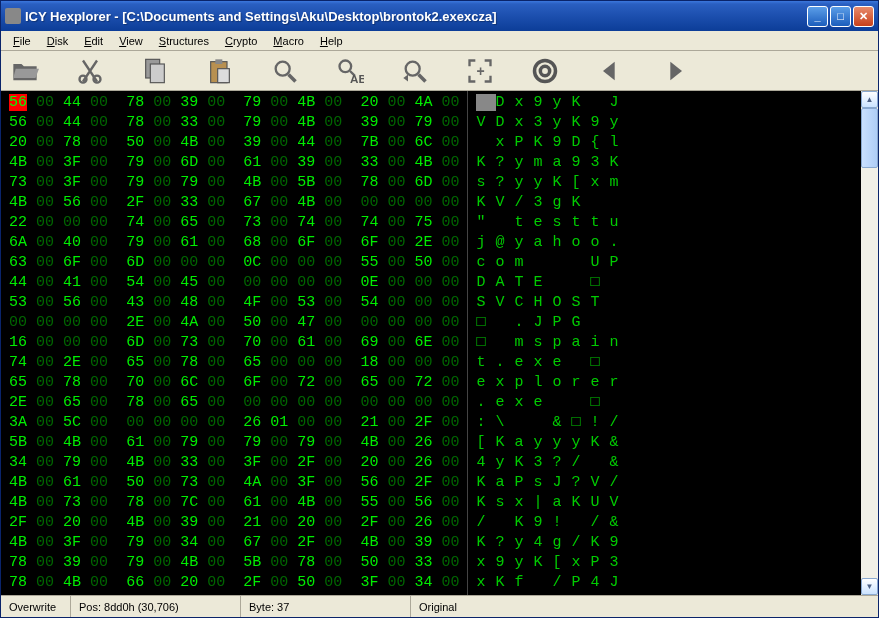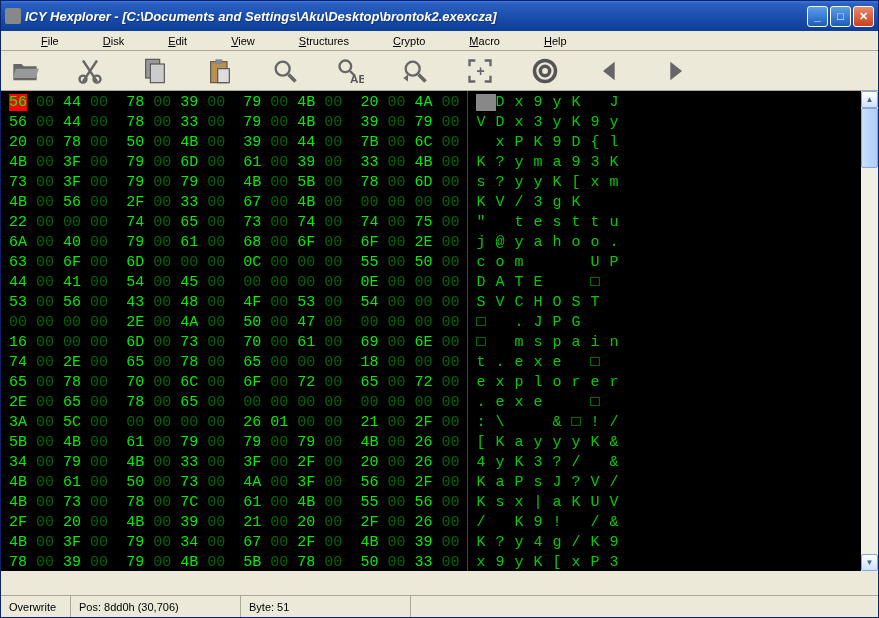--- a/index.html
+++ b/index.html
@@ -1,43 +1,43 @@
 <!DOCTYPE html>
 <html><head>
 <meta charset="utf-8">
 <style>
 * { margin: 0; padding: 0; box-sizing: border-box; }
 body { font-family: Tahoma, sans-serif; font-size: 11px; background: #ece9d8; width: 879px; height: 618px; overflow: hidden; }
 .window { border: 1px solid #0a246a; height: 100%; display: flex; flex-direction: column; }
 .titlebar { background: linear-gradient(to bottom, #3b77dd 0%, #2a5fc1 10%, #1c4fae 50%, #0c3d98 100%); height: 30px; display: flex; align-items: center; padding: 0 4px; color: white; font-weight: bold; font-size: 13px; }
 .titlebar .icon { width: 16px; height: 16px; background: #888; margin-right: 4px; border-radius: 2px; }
-.titlebar .title { flex: 1; text-shadow: 1px 1px 1px rgba(0,0,0,0.3); font-style: italic; }
+.titlebar .title { flex: 1; text-shadow: 1px 1px 1px rgba(0,0,0,0.3); }
 .winbtns { display: flex; gap: 2px; }
 .winbtn { width: 21px; height: 21px; border-radius: 3px; border: 1px solid white; display: flex; align-items: center; justify-content: center; font-weight: bold; color: white; font-size: 11px; cursor: pointer; }
 .winbtn.min, .winbtn.max { background: linear-gradient(to bottom, #5b9ee8, #1c5dbc); }
 .winbtn.close { background: linear-gradient(to bottom, #e88b6c, #c8401a); }
 .menubar { background: #ece9d8; height: 20px; display: flex; align-items: center; padding: 0 4px; border-bottom: 1px solid #aca899; }
-.menuitem { padding: 2px 8px; cursor: pointer; margin-left: 28px; }
+.menuitem { padding: 2px 8px; cursor: pointer; }
 .menuitem u { text-decoration: underline; }
 .toolbar { background: #ece9d8; height: 40px; display: flex; align-items: center; padding: 0 8px; gap: 33px; border-bottom: 1px solid #aca899; }
 .toolbtn { width: 32px; height: 32px; display: flex; align-items: center; justify-content: center; cursor: pointer; }
 .toolbtn svg { width: 28px; height: 28px; }
 .content { flex: 1; background: black; display: flex; overflow: hidden; position: relative; }
 .hexpane { font-family: 'Courier New', monospace; font-size: 15px; line-height: 20px; color: #00aa00; padding: 2px 8px; white-space: pre; }
 .hexpane .hl { background: #ff0000; color: #00ff00; }
 .hexpane .bright { color: #00ee00; }
 .hexpane .dim { color: #006600; }
 .asciipane { font-family: 'Courier New', monospace; font-size: 15px; line-height: 20px; color: #00cc00; padding: 2px 8px; white-space: pre; border-left: 1px solid #444; letter-spacing: 10px; }
 .asciipane .cursor { background: #888; }
 .rightfill { flex: 1; background: black; }
 .scrollbar { width: 17px; background: #ece9d8; display: flex; flex-direction: column; }
 .scrollbtn { height: 17px; background: linear-gradient(to bottom, #fff, #cbe3ff); border: 1px solid #8aa9d0; display: flex; align-items: center; justify-content: center; cursor: pointer; font-size: 8px; color: #4d6185; border-radius: 2px; }
 .scrolltrack { flex: 1; background: #f1f0e7; position: relative; }
 .scrollthumb { width: 100%; height: 60px; background: linear-gradient(to right, #c9e0ff, #aecdf6); border: 1px solid #8aa9d0; border-radius: 2px; position: absolute; top: 0; }
-.statusbar { background: #ece9d8; height: 22px; display: flex; align-items: center; border-top: 1px solid #aca899; font-size: 11px; margin-top: 24px; }
+.statusbar { background: #ece9d8; height: 22px; display: flex; align-items: center; border-top: 1px solid #aca899; font-size: 11px; }
 .statuscell { padding: 2px 8px; border-right: 1px solid #aca899; height: 100%; display: flex; align-items: center; }
 </style>
 </head>
 <body>
 
 <div class="window">
   <div class="titlebar">
     <div class="icon"></div>
     <div class="title">ICY Hexplorer - [C:\Documents and Settings\Aku\Desktop\brontok2.exexcza]</div>
     <div class="winbtns">
@@ -189,15 +189,16 @@
       <div class="scrolltrack">
           <div class="scrollthumb"></div>
         </div>
       <div class="scrollbtn">▼</div>
     </div>
   </div>
 
   <div class="statusbar">
     <div class="statuscell" style="width:70px">Overwrite</div>
     <div class="statuscell" style="width:170px">Pos: 8dd0h (30,706)</div>
-    <div class="statuscell" style="width:170px">Byte: 51</div>
+    <div class="statuscell" style="width:170px">Byte: 37</div>
+    <div class="statuscell" style="flex:1;border-right:none">Original</div>
   </div>
 </div>
 
 </body></html>

